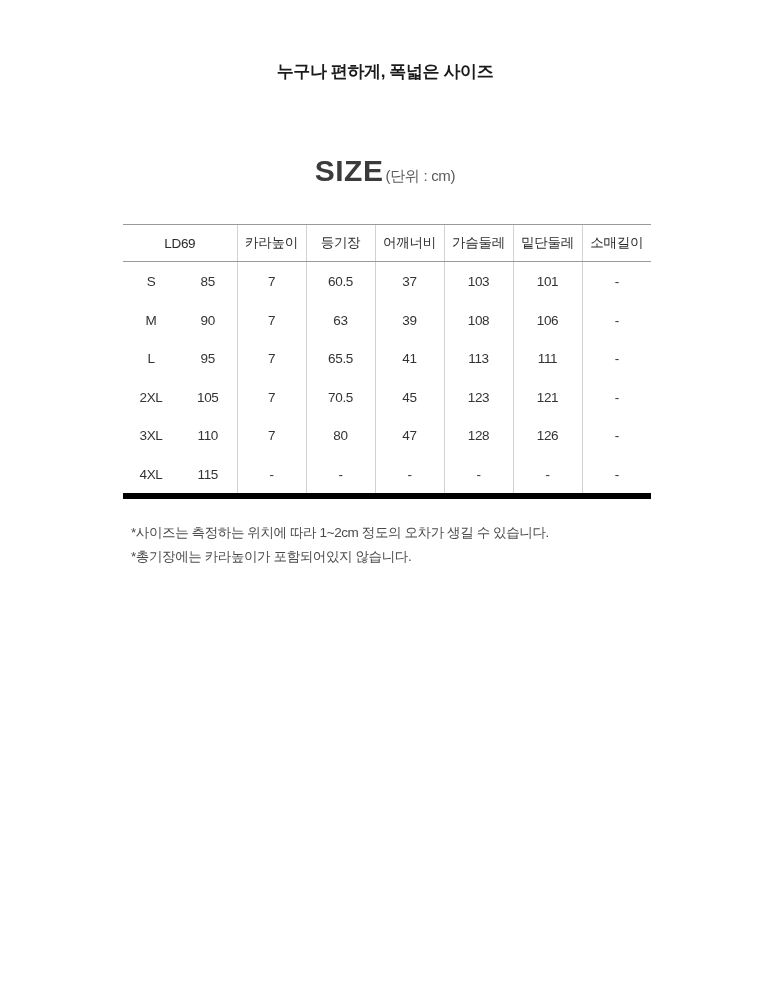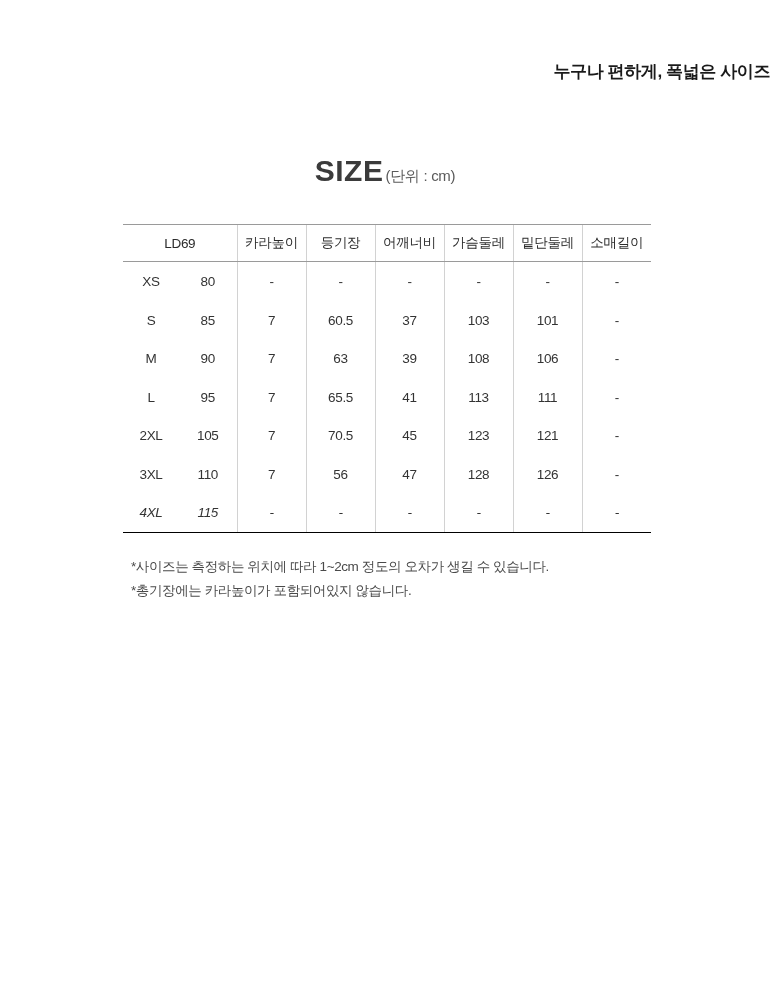--- a/index.html
+++ b/index.html
@@ -25,21 +25,20 @@
   .header {
     text-align: center;
     padding-top: 62px;
   }
   .header-sub {
     font-size: 17px;
     font-weight: bold;
     color: #1a1a1a;
     letter-spacing: -0.4px;
     line-height: 1.2;
-    text-align: right;
   }
   .header-title {
     margin-top: 14px;
     font-size: 37px;
     font-weight: bold;
     color: #111111;
     letter-spacing: -1.2px;
     line-height: 1.15;
   }
 
@@ -92,22 +91,21 @@
     border-bottom: 1px solid #9a9a9a;
     font-size: 13.5px;
     color: #2b2b2b;
     height: 36px;
   }
   table.size-table thead th.vline,
   table.size-table tbody td.vline {
     border-left: 1px solid #d2d2d2;
   }
   table.size-table tbody tr:last-child td {
-    border-bottom: 1px solid #000000;
-    font-style: italic;
+    border-bottom: 6px solid #000000;
   }
   table.size-table col.c-label { width: 56px; }
   table.size-table col.c-first { width: 58px; }
   table.size-table col.c-data  { width: 69px; }
 
   .cell-dash { color: #707070; }
 
   
   .notes {
     margin: 22px auto 0 auto;
@@ -155,30 +153,20 @@
           <th class="vline">카라높이</th>
           <th class="vline">등기장</th>
           <th class="vline">어깨너비</th>
           <th class="vline">가슴둘레</th>
           <th class="vline">밑단둘레</th>
           <th class="vline">소매길이</th>
         </tr>
       </thead>
       <tbody>
         <tr>
-          <td>XS</td>
-          <td>80</td>
-          <td class="vline cell-dash">-</td>
-          <td class="vline cell-dash">-</td>
-          <td class="vline cell-dash">-</td>
-          <td class="vline cell-dash">-</td>
-          <td class="vline cell-dash">-</td>
-          <td class="vline cell-dash">-</td>
-        </tr>
-        <tr>
           <td>S</td>
           <td>85</td>
           <td class="vline">7</td>
           <td class="vline">60.5</td>
           <td class="vline">37</td>
           <td class="vline">103</td>
           <td class="vline">101</td>
           <td class="vline cell-dash">-</td>
         </tr>
         <tr>
@@ -208,21 +196,21 @@
           <td class="vline">70.5</td>
           <td class="vline">45</td>
           <td class="vline">123</td>
           <td class="vline">121</td>
           <td class="vline cell-dash">-</td>
         </tr>
         <tr>
           <td>3XL</td>
           <td>110</td>
           <td class="vline">7</td>
-          <td class="vline">56</td>
+          <td class="vline">80</td>
           <td class="vline">47</td>
           <td class="vline">128</td>
           <td class="vline">126</td>
           <td class="vline cell-dash">-</td>
         </tr>
         <tr>
           <td>4XL</td>
           <td>115</td>
           <td class="vline cell-dash">-</td>
           <td class="vline cell-dash">-</td>

